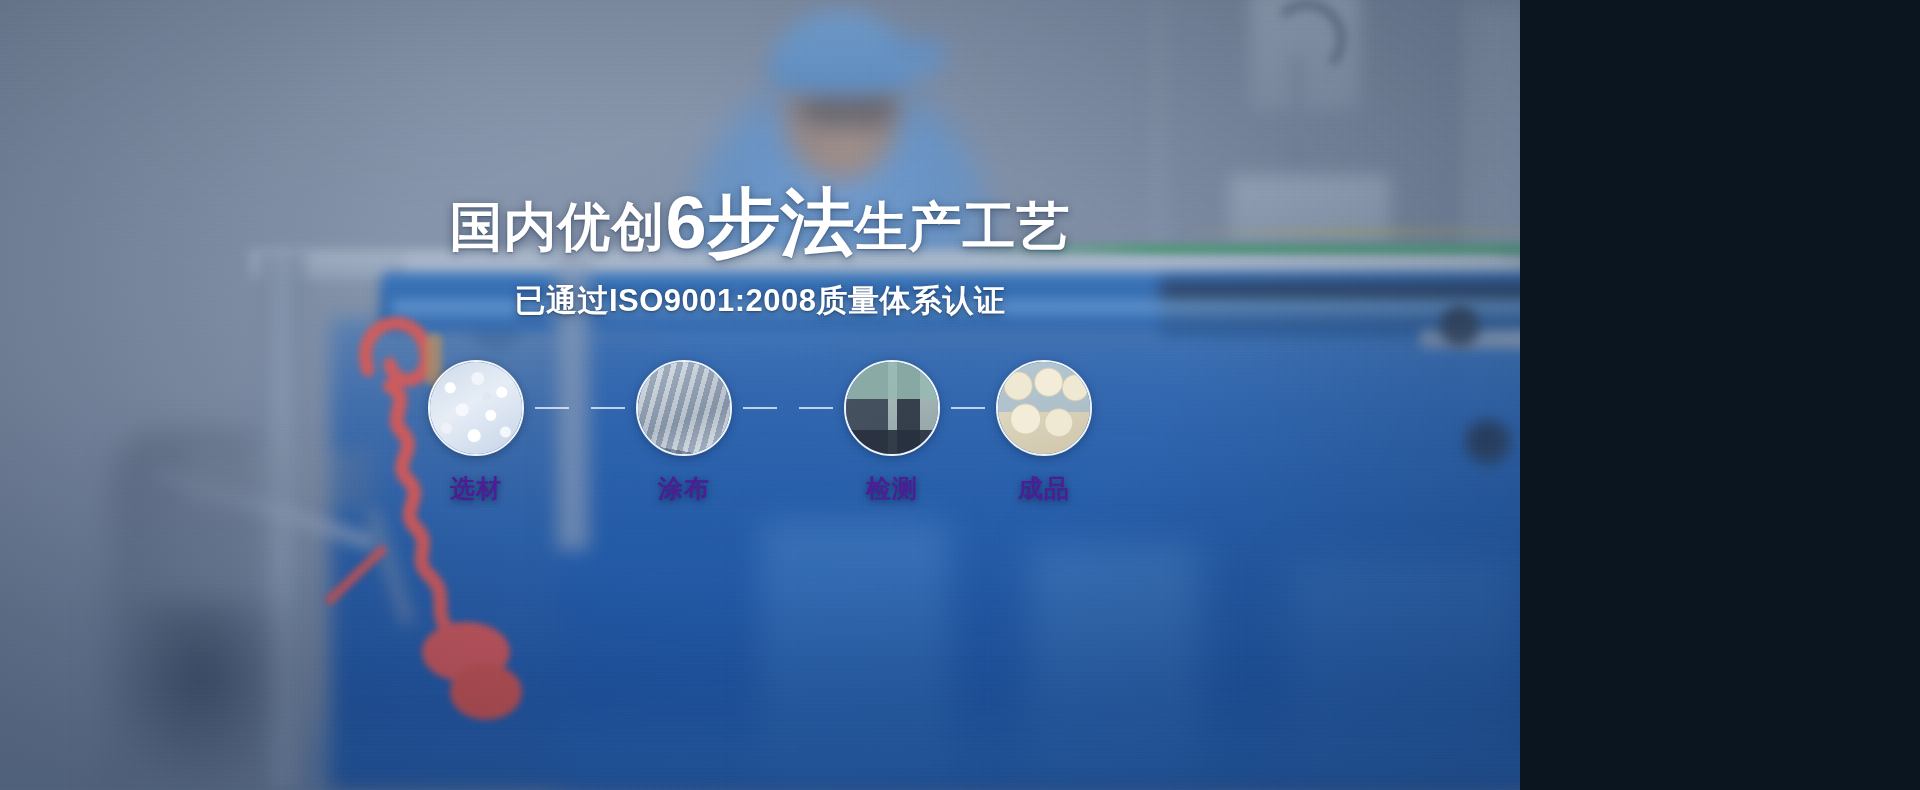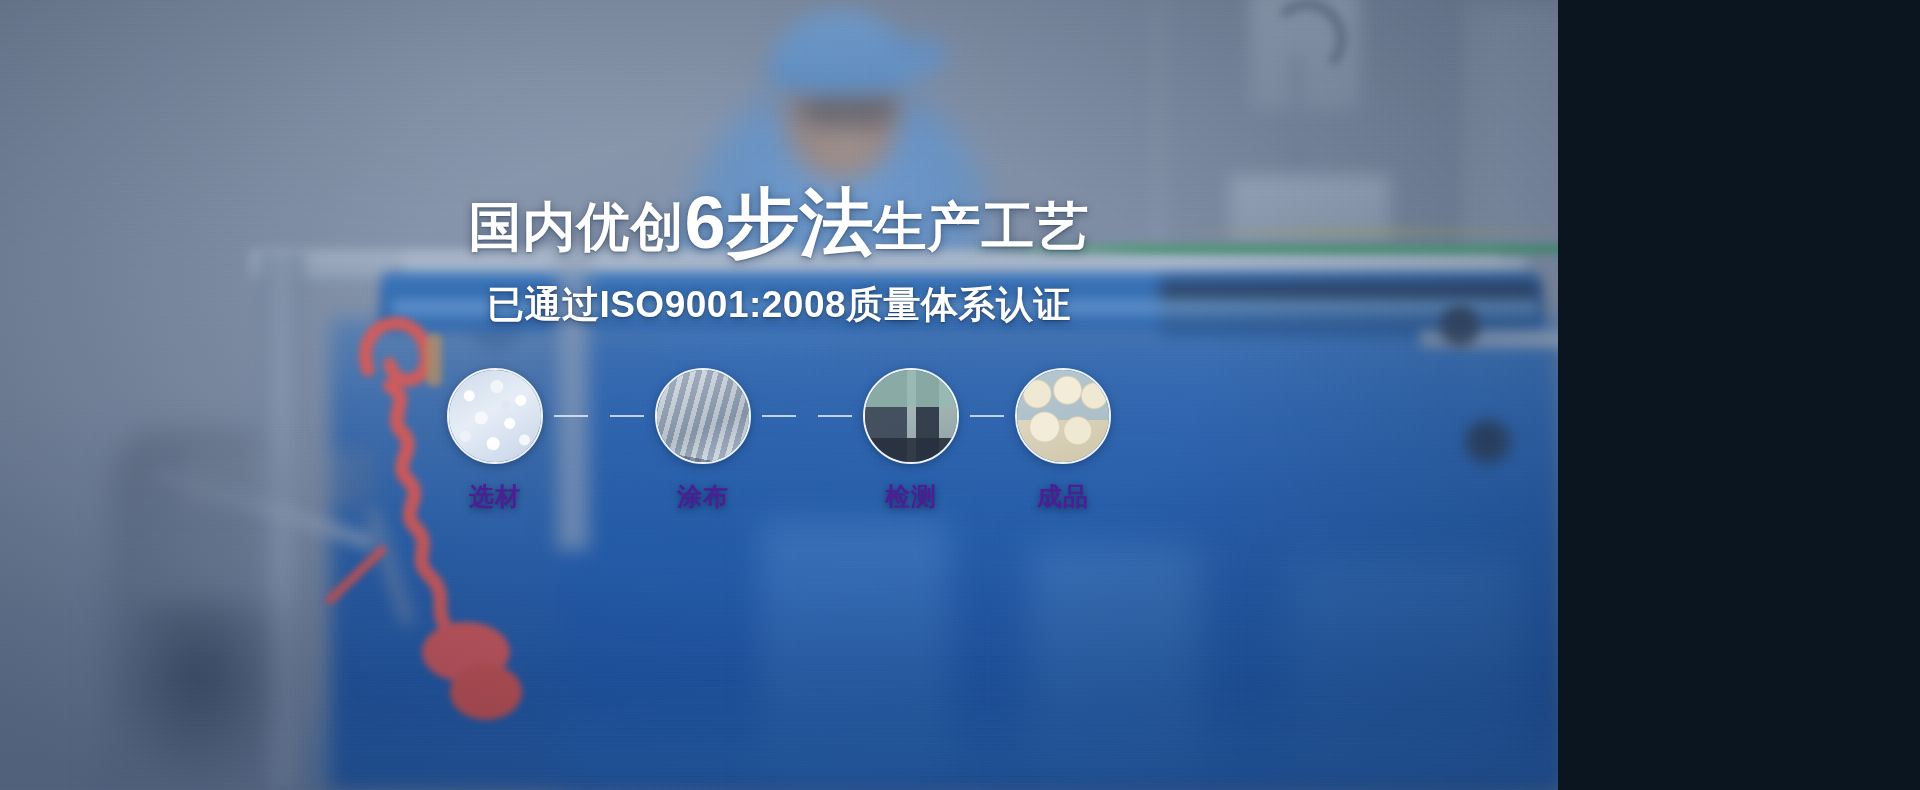--- a/index.html
+++ b/index.html
@@ -4,21 +4,20 @@
 <title>6步法生产工艺</title>
 <style>
   html,body{margin:0;padding:0;background:#0b1520;}
   body{font-family:"Liberation Sans","DejaVu Sans",sans-serif;}
 
   #banner{
     position:relative;
     width:1520px;height:790px;
     overflow:hidden;
     background:#8d99ac;
-    padding-left:38px;
   }
 
   
   .bg-layer{position:absolute;inset:0;}
 
   
   .bg-base{
     background:
       radial-gradient(ellipse 1200px 600px at 30% 10%, #96a2b4 0%, #8b97aa 45%, #7f8b9e 100%),
       linear-gradient(180deg,#8f9bad 0%,#8895a8 38%,#70809a 55%,#4a6690 70%,#2f5896 82%,#28528f 100%);
@@ -309,21 +308,21 @@
   .headline .big{
     font-size:74px;
     font-weight:800;
     letter-spacing:0px;
     vertical-align:-3px;
   }
 
   .subhead{
     margin-top:20px;
     color:#ffffff;
-    font-size:37px;
+    font-size:31px;
     font-weight:700;
     letter-spacing:.5px;
     white-space:nowrap;
     text-shadow:0 2px 8px rgba(8,28,58,.55),0 1px 2px rgba(8,28,58,.4);
   }
 
   .steps{
     margin-top:38px;
     display:flex;align-items:flex-start;
   }

